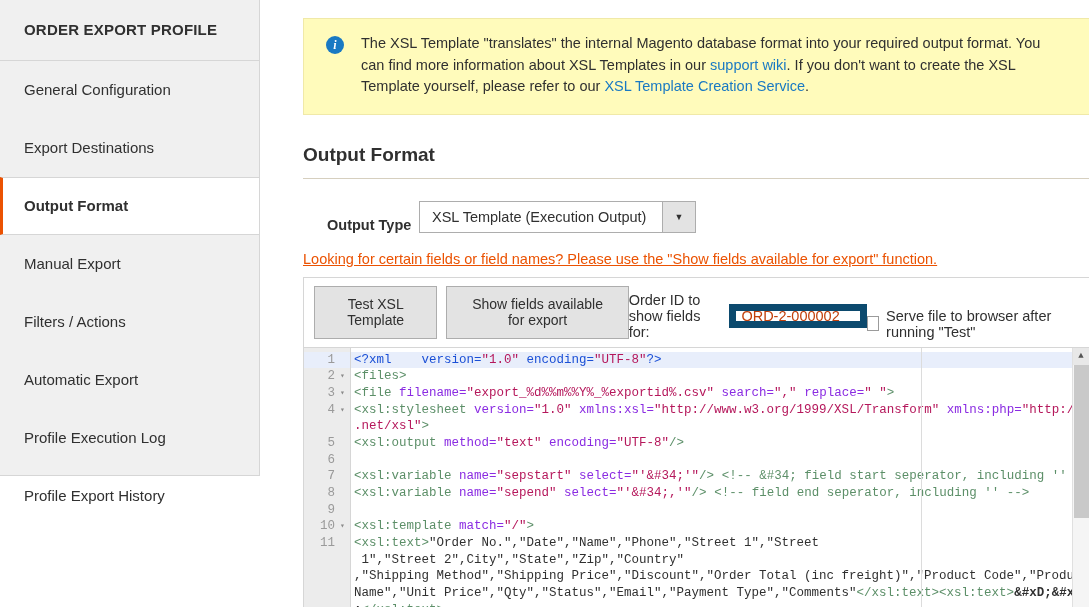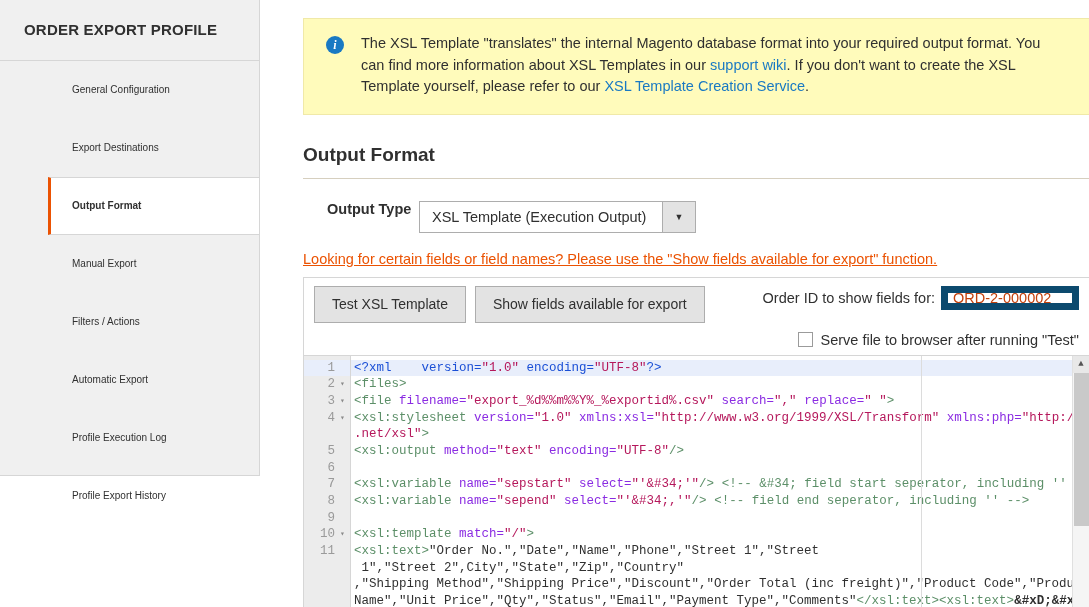--- a/index.html
+++ b/index.html
@@ -31,28 +31,27 @@
     font-size: 15px;
     font-weight: bold;
     color: #303030;
     letter-spacing: .2px;
     padding: 22px 0 22px 24px;
     border-bottom: 1px solid #d6d6d6;
     line-height: 16px;
   }
   .nav-item {
     position: relative;
-    font-size: 10px;
+    font-size: 15px;
     color: #303030;
     padding: 20px 0 20px 24px;
     line-height: 18px;
     cursor: pointer;
     border-left: 3px solid transparent;
     padding-left: 21px;
-    margin-left: 48px;
   }
   .nav-item.active {
     background: #ffffff;
     border-left: 3px solid #eb5202;
     font-weight: bold;
     border-top: 1px solid #d6d6d6;
     border-bottom: 1px solid #d6d6d6;
     padding-top: 19px;
     padding-bottom: 19px;
   }
@@ -107,21 +106,21 @@
     margin-bottom: 12px;
   }
   .section-rule {
     border-bottom: 1px solid #d6cfbf;
     width: 787px;
     margin-bottom: 22px;
   }
 
   .field-row {
     display: flex;
-    align-items: flex-start;
+    align-items: flex-end;
     margin-bottom: 18px;
   }
   .field-label {
     font-size: 14.5px;
     font-weight: bold;
     color: #303030;
     width: 116px;
     padding-left: 24px;
   }
   .select-wrap {
@@ -171,21 +170,21 @@
     padding: 9px 17px 10px;
     cursor: pointer;
     font-family: "Liberation Sans", sans-serif;
     line-height: 16px;
   }
   .btn + .btn { margin-left: 9px; }
 
   .orderid-block {
     margin-left: auto;
     display: flex;
-    flex-direction: column;
+    flex-direction: row;
     align-items: flex-end;
   }
   .orderid-row { display: flex; align-items: center; }
   .orderid-label {
     font-size: 14.5px;
     color: #303030;
     margin-right: 6px;
   }
   .orderid-input {
     border: 7px solid #0c4a6e;

